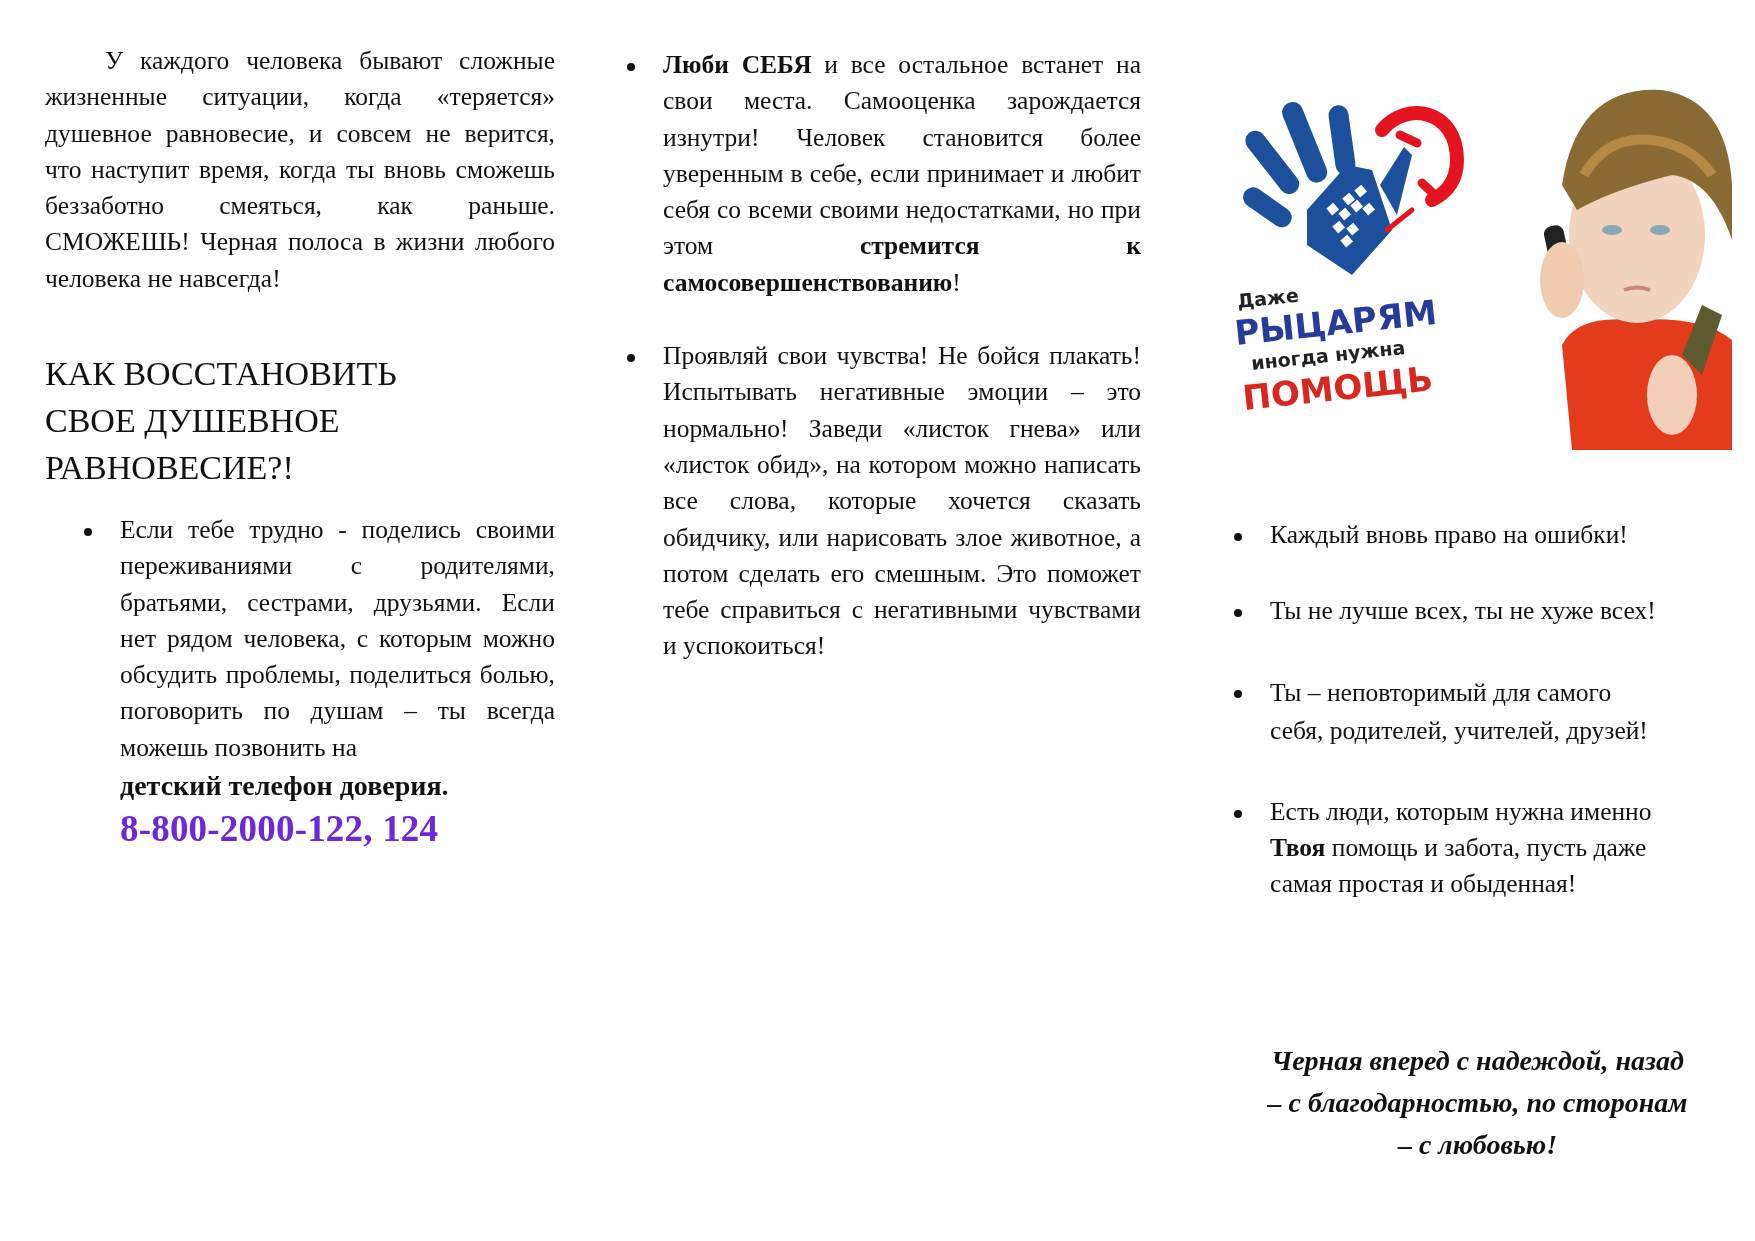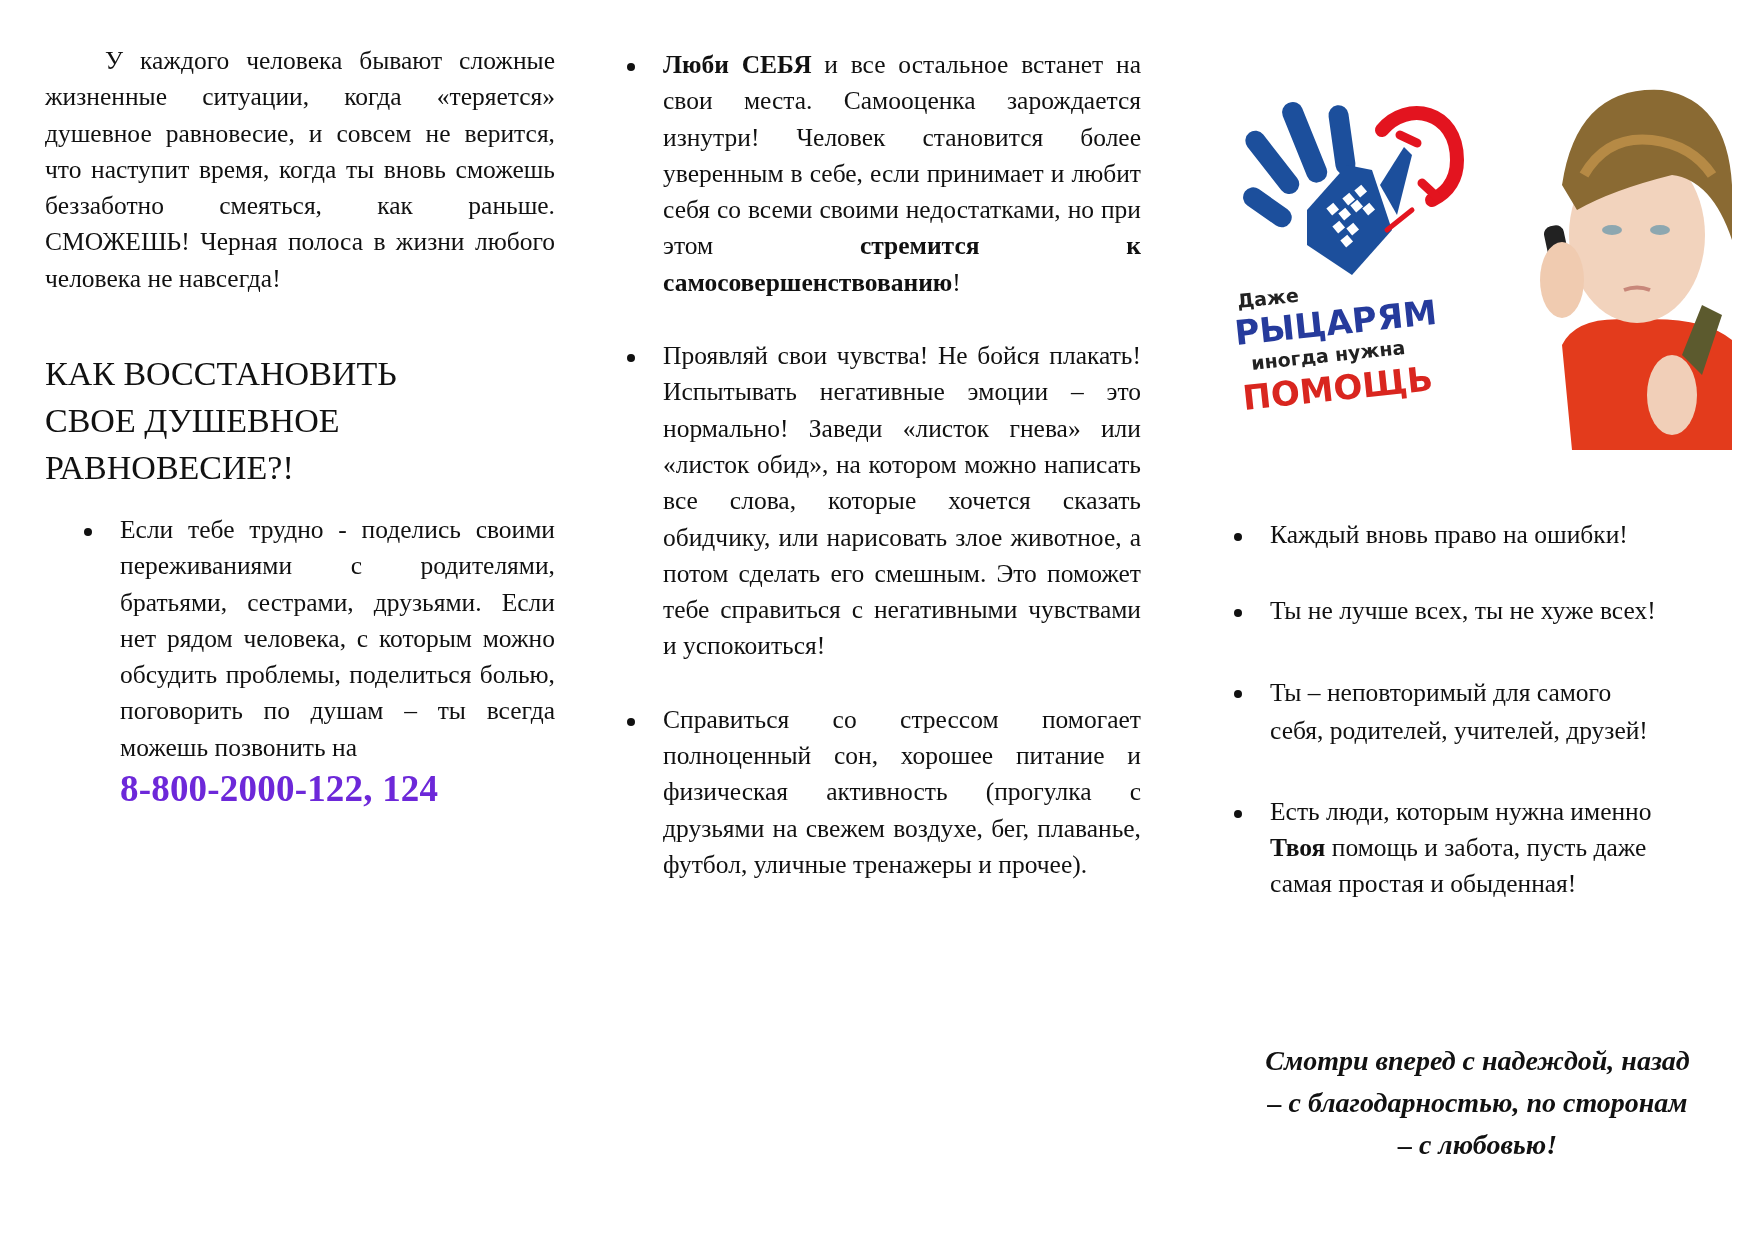--- a/index.html
+++ b/index.html
@@ -38,38 +38,35 @@
   <span style="display:block">КАК ВОССТАНОВИТЬ</span>
   <span style="display:block">СВОЕ ДУШЕВНОЕ</span>
   <span style="display:block">РАВНОВЕСИЕ?!</span>
 </h1>
 
 <div class="col" style="left:45px; width:510px; top:512px;">
   <ul class="bl">
     <li>
       <span class="bullet"></span>
       <p class="p">Если тебе трудно - поделись своими переживаниями с родителями, братьями, сестрами, друзьями. Если нет рядом человека, с которым можно обсудить проблемы, поделиться болью, поговорить по душам – ты всегда можешь позвонить на</p>
+      <span class="hotline-label">детский телефон доверия.</span>
       <span class="hotline-num">8-800-2000-122,  124</span>
     </li>
   </ul>
 </div>
 
 <div class="col" id="col2" style="top:47px;">
   <ul class="bl" style="margin-left:-75px;">
     <li>
       <span class="bullet"></span>
       <p class="p"><span class="b">Люби СЕБЯ</span><span> и все остальное встанет на свои места. Самооценка зарождается изнутри! Человек становится более уверенным в себе, если принимает и любит себя со всеми своими недостатками, но при этом </span><span class="b">стремится к самосовершенствованию</span><span>!</span></p>
     </li>
     <li style="margin-top:37px;">
       <span class="bullet"></span>
       <p class="p">Проявляй свои чувства! Не бойся плакать! Испытывать негативные эмоции – это нормально! Заведи «листок гнева» или «листок обид», на котором можно написать все слова, которые хочется сказать обидчику, или нарисовать злое животное, а потом сделать его смешным. Это поможет тебе справиться с негативными чувствами и успокоиться!</p>
-    </li>
-    <li style="margin-top:37px;">
-      <span class="bullet"></span>
-      <p class="p">Справиться со стрессом помогает полноценный сон, хорошее питание и физическая активность (прогулка с друзьями на свежем воздухе, бег, плаванье, футбол, уличные тренажеры и прочее).</p>
     </li>
   </ul>
 </div>
 
 <div class="illus">
   <svg width="500" height="385" viewBox="0 0 500 385">
 
     <rect x="0" y="0" width="500" height="385" fill="#ffffff"></rect>
 
     <g>
@@ -138,16 +135,16 @@
       <p class="p" style="width:400px; line-height:38px;">Ты – неповторимый для самого себя, родителей, учителей, друзей!</p>
     </li>
     <li style="padding-left:65px; margin-top:44px;">
       <span class="bullet" style="left:-10px;"></span>
       <p class="p" style="width:400px"><span>Есть люди, которым нужна именно </span><span class="b">Твоя</span><span> помощь и забота, пусть даже самая простая и обыденная!</span></p>
     </li>
   </ul>
 </div>
 
 <p class="motto">
-  <span style="display:block">Смотри вперед с надеждой, назад</span>
+  <span style="display:block">Черная вперед с надеждой, назад</span>
   <span style="display:block">– с благодарностью, по сторонам</span>
   <span style="display:block">– с любовью!</span>
 </p>
 
 </body></html>

